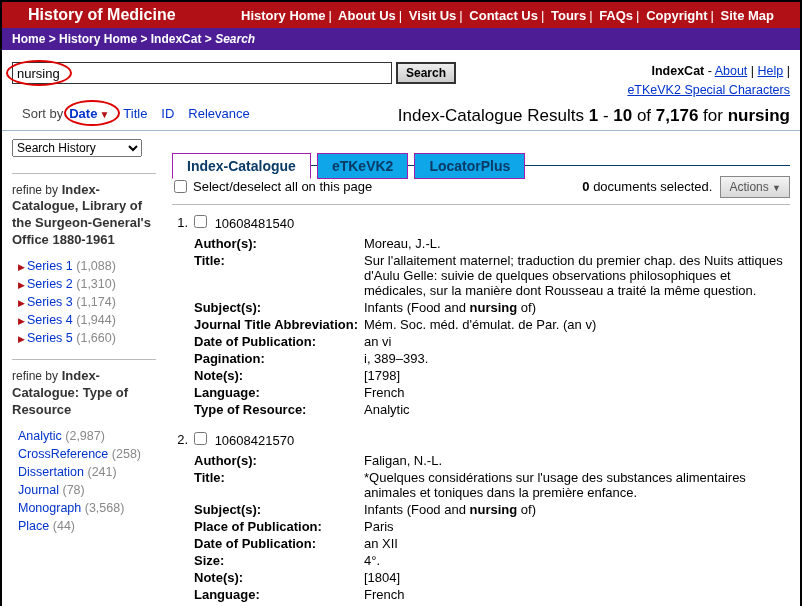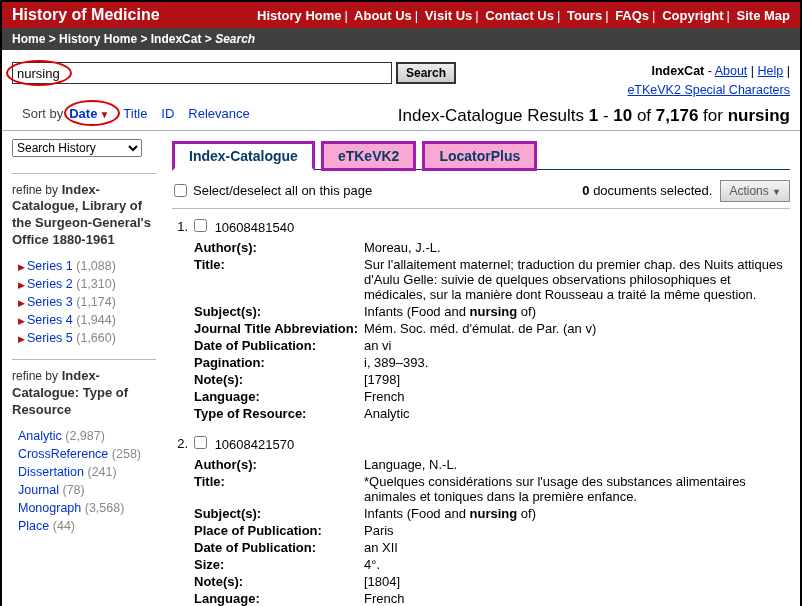--- a/index.html
+++ b/index.html
@@ -1,25 +1,25 @@
 <!DOCTYPE html>
 <html><head>
 <meta charset="utf-8">
 <style>
   * { box-sizing: border-box; margin: 0; padding: 0; }
   body { font-family: Arial, Helvetica, sans-serif; font-size: 13px; color: #000; background: #fff; width: 802px; border: 2px solid #000; }
   a { color: #0033cc; text-decoration: underline; cursor: pointer; }
 
-  .topbar { background: #b11116; color: #fff; padding: 4px 10px; display: flex; align-items: center; justify-content: space-between; }
+  .topbar { background: #b11116; color: #fff; padding: 4px 26px; display: flex; align-items: center; justify-content: space-between; }
   .topbar .title { font-weight: bold; font-size: 16px; }
   .topbar-links { font-size: 13px; font-weight: bold; }
   .topbar-links span { color: #fff; }
   .topbar-links .sep { padding: 0 3px; font-weight: normal; }
 
-  .breadcrumb { background: #404040; color: #fff; font-size: 12px; padding: 4px 10px; font-weight: bold; }
+  .breadcrumb { background: #4c1d95; color: #fff; font-size: 12px; padding: 4px 10px; font-weight: bold; }
   .breadcrumb .crumb { color: #fff; }
   .breadcrumb .current { font-style: italic; }
 
   .search-row { display: flex; align-items: flex-start; padding: 12px 10px 4px 10px; gap: 10px; }
   .search-left { display: flex; align-items: center; gap: 4px; position: relative; }
   .search-input { width: 380px; height: 22px; border: 1px solid #333; padding: 2px 4px; font-size: 13px; }
   .red-oval { position: absolute; border: 2px solid #d00; border-radius: 50%; pointer-events: none; }
   .oval-search { left: -6px; top: -2px; width: 66px; height: 26px; }
   .search-btn { background: linear-gradient(#eee,#ccc); border: 2px solid #333; padding: 2px 8px; font-weight: bold; font-size: 12px; cursor: pointer; }
   .search-right { margin-left: auto; text-align: right; font-size: 12.5px; line-height: 1.5; }
@@ -40,23 +40,23 @@
   .refine-label { font-weight: normal; color: #333; font-size: 12px;}
   .refine-ul { list-style: none; margin-bottom: 12px; padding-top:2px; }
   .refine-ul li { font-size: 12.5px; padding: 2px 0 2px 6px; }
   .refine-ul li .tri { color: #b11116; font-size: 9px; padding-right: 2px; }
   .refine-ul li a { text-decoration: none; color: #0033cc; }
   .refine-ul li .cnt { color: #888; }
   .side-hr { border: none; border-top: 1px solid #bbb; margin: 6px 0 8px 0; }
 
   .main { flex: 1; padding: 8px 10px 10px 10px; }
   .tabs { display: flex; gap: 6px; border-bottom: 1px solid #0a3b66; }
-  .tab { padding: 4px 14px; font-size: 14px; font-weight: bold; cursor: pointer; border: 3px solid #a21caf; position: relative; top: 2px; }
+  .tab { padding: 4px 14px; font-size: 14px; font-weight: bold; cursor: pointer; border: 1px solid #a21caf; position: relative; top: 14px; }
   .tab.active { background: #fff; color: #0a3b66; border-bottom-color: #fff; }
-  .tab.inactive { background: #f9a8d4; color: #0a3b66; }
+  .tab.inactive { background: #0ea5e9; color: #0a3b66; }
 
   .sel-row { display: flex; align-items: center; padding: 10px 0 6px 2px; border-bottom: 1px solid #bbb; font-size: 13px; }
   .sel-row input[type=checkbox] { margin-right: 6px; }
   .sel-row .right { margin-left: auto; display: flex; align-items: center; gap: 8px; }
   .actions-btn { background: linear-gradient(#f4f4f4,#d8d8d8); border: 1px solid #888; padding: 3px 8px; font-size: 12px; color: #555; cursor: pointer; }
 
   .record { display: flex; padding: 10px 0 2px 0; font-size: 13px; }
   .rec-num { width: 22px; text-align: right; padding-right: 6px; }
   .rec-body { flex: 1; }
   .rec-id-row { margin-bottom: 4px; }
@@ -205,21 +205,21 @@
             <div class="field-row">
             </div>
           </div>
         </div>
         <div class="record">
           <div class="rec-num">2.</div>
           <div class="rec-body">
             <div class="rec-id-row"><input type="checkbox" style=""> <span>10608421570</span></div>
             <div class="field-row">
               <div class="field-lab">Author(s):</div>
-              <div class="field-val">Language, N.-L.</div>
+              <div class="field-val">Faligan, N.-L.</div>
             </div>
             <div class="field-row">
               <div class="field-lab">Title:</div>
               <div class="field-val">*Quelques considérations sur l'usage des substances alimentaires animales et toniques dans la première enfance.</div>
             </div>
             <div class="field-row">
               <div class="field-lab">Subject(s):</div>
               <div class="field-val">Infants (Food and <b>nursing</b> of)</div>
             </div>
             <div class="field-row">

